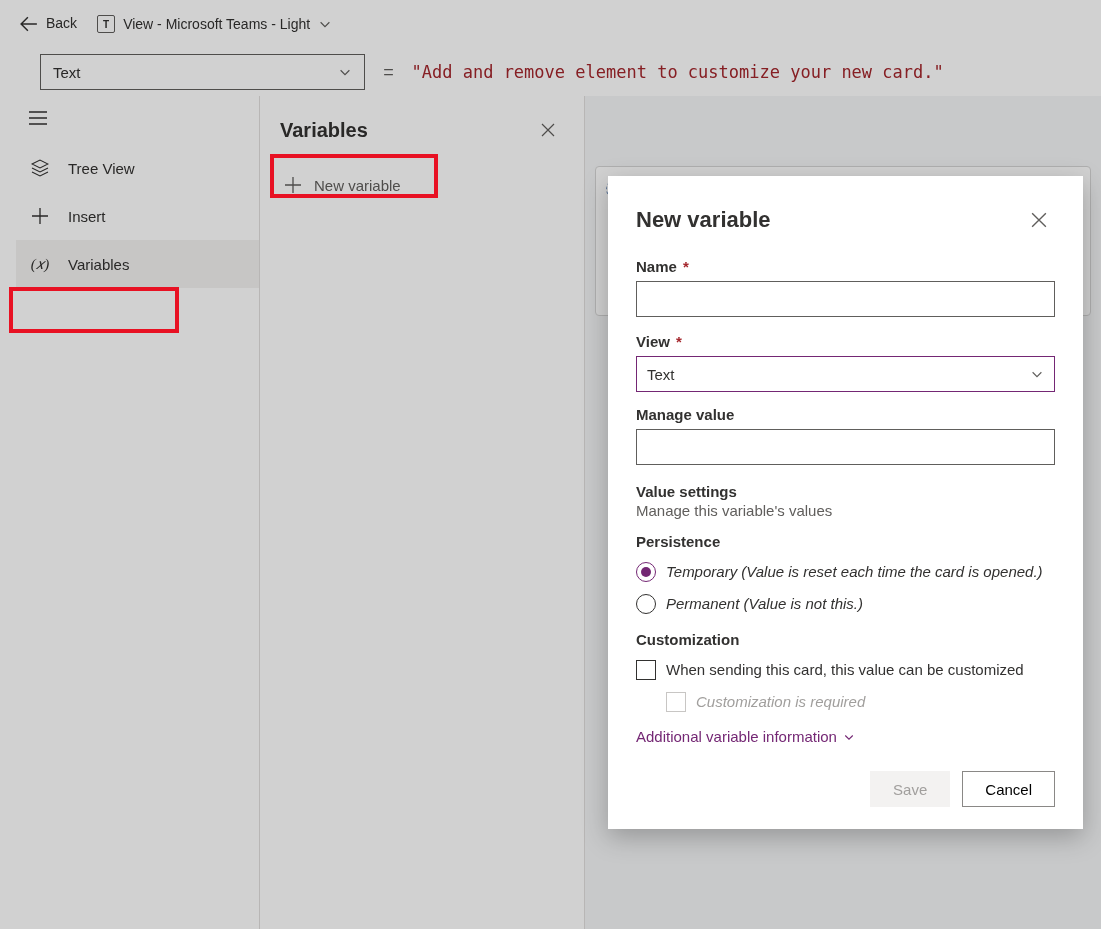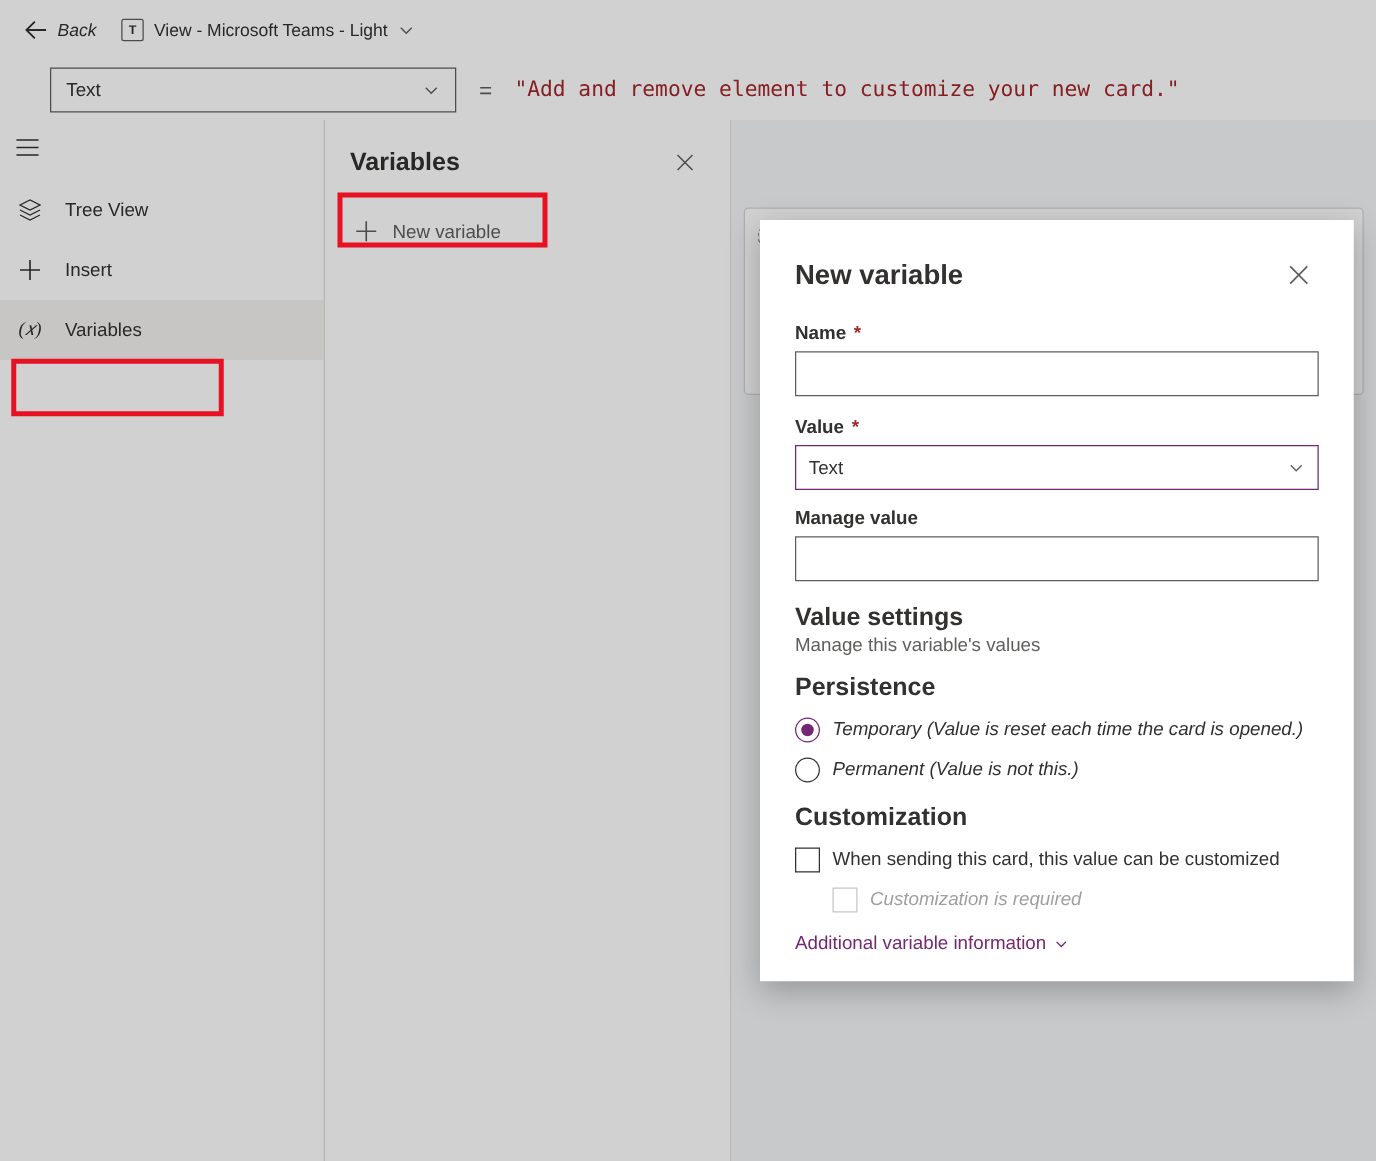--- a/index.html
+++ b/index.html
@@ -2,31 +2,31 @@
 <html><head>
 <meta charset="utf-8">
 <style>
   * { box-sizing: border-box; margin: 0; padding: 0; font-family: "Segoe UI", sans-serif; }
   body { width: 1101px; height: 929px; overflow: hidden; position: relative; background: #fff; }
 
   .overlay { position: absolute; inset: 0; background: rgba(0,0,0,0.18); pointer-events: none; }
 
   
   .topbar { height: 48px; display: flex; align-items: center; padding: 0 8px; font-size: 14px; color: #323130; }
-  .back { display: flex; align-items: center; gap: 8px; padding: 0 12px; cursor: pointer; font-style: italic; }
+  .back { display: flex; align-items: flex-start; gap: 8px; padding: 0 12px; cursor: pointer; }
   .app-title { display: flex; align-items: center; gap: 8px; margin-left: 8px; cursor: pointer; }
   .teams-badge { width: 18px; height: 18px; border: 1px solid #605e5c; border-radius: 2px; display:inline-flex; align-items:center; justify-content:center; font-size:10px; font-weight:600; }
 
   .formula-row { height: 48px; display: flex; align-items: center; padding: 0 0 0 40px; gap: 12px; }
   .prop-select { width: 325px; height: 36px; border:1px solid #605e5c; background:#fff; display:flex; align-items:center; justify-content:space-between; padding:0 12px; font-size:15px; color:#323130; cursor:pointer; }
   .equals { font-style: italic; color:#605e5c; padding:0 6px; font-size:18px; }
   .formula-text { font-family: Consolas, monospace; font-size: 17px; color: #a4262c; }
 
   
-  .left-rail { position:absolute; left:0; top:96px; width:260px; bottom:0; border-right:1px solid #e1dfdd; background:#fff; }
+  .left-rail { position:absolute; left:0; top:96px; width:260px; bottom:0; border-right:1px solid #e1dfdd; background:#fff;padding-left:16px; }
   .hamburger { width:44px; height:44px; display:flex; align-items:center; justify-content:center; cursor:pointer; }
   .rail-items { margin-top: 4px; }
   .rail-item { height: 48px; display:flex; align-items:center; gap: 18px; padding-left: 14px; font-size:15px; color:#323130; cursor:pointer; }
   .rail-item.selected { background:#f3f2f1; }
   .rail-icon { width:20px; height:20px; display:flex; align-items:center; justify-content:center; color:#323130; }
   .highlight { border: 4px solid #e81123; position:absolute; pointer-events:none; }
 
   
   .var-panel { position:absolute; left:260px; top:96px; width:325px; bottom:0; border-right:1px solid #e1dfdd; background:#fff; padding:18px 20px; }
   .var-head { display:flex; align-items:center; justify-content:space-between; }
@@ -40,21 +40,21 @@
   .card-indicator { position:absolute; left:10px; top:12px; width:20px; height:20px; border:1px dashed #6888b5; border-radius:50%; }
 
   
   .modal { position:absolute; left:608px; top:176px; width:475px; background:#fff; box-shadow: 0 8px 24px rgba(0,0,0,0.25); padding: 28px 28px 22px; z-index: 10; }
   .modal-head { display:flex; align-items:center; justify-content:space-between; margin-bottom: 22px; }
   .modal-head h1 { font-size:22px; font-weight:600; color:#323130; }
   .field-label { font-size:15px; font-weight:600; color:#323130; margin-top: 2px; }
   .req { color:#a4262c; margin-left:2px; }
   .text-input { width:100%; height:36px; border:1px solid #605e5c; margin-top:6px; margin-bottom:14px; padding:0 10px; font-size:14px; }
   .select { width:100%; height:36px; border:1px solid #742774; margin-top:6px; margin-bottom:14px; padding:0 10px; font-size:15px; display:flex; align-items:center; justify-content:space-between; cursor:pointer; color:#323130; }
-  .section-h { font-size:20px; font-weight:600; color:#323130; margin-top:4px; }
+  .section-h { font-size:15px; font-weight:600; color:#323130; margin-top:4px; }
   .subtext { font-size:15px; color:#605e5c; margin-top:2px; margin-bottom:14px; }
   .radio-row { display:flex; align-items:flex-start; gap:10px; padding:6px 0; cursor:pointer; }
   .radio { width:20px; height:20px; border:1px solid #323130; border-radius:50%; flex:none; display:flex; align-items:center; justify-content:center; }
   .radio.checked { border-color:#742774; }
   .radio.checked::after { content:""; width:10px; height:10px; border-radius:50%; background:#742774; }
   .radio-label { font-size:15px; color:#323130; line-height:1.35;font-style:italic; }
   .chk-row { display:flex; align-items:flex-start; gap:10px; padding:6px 0; cursor:pointer; }
   .chk { width:20px; height:20px; border:1px solid #323130; flex:none; }
   .chk.disabled { border-color:#c8c6c4; }
   .chk-label { font-size:15px; color:#323130; line-height:1.35; }
@@ -168,21 +168,21 @@
     <div class="close-x">
       <svg width="16" height="16" viewBox="0 0 14 14" stroke="#605e5c" stroke-width="1.2">
           <path d="M1 1L13 13M13 1L1 13"></path>
         </svg>
     </div>
   </div>
 
   <div class="field-label"><span>Name</span><span class="req"> *</span></div>
   <input class="text-input" type="text" style="">
 
-  <div class="field-label"><span>Value</span><span class="req"> *</span></div>
+  <div class="field-label"><span>View</span><span class="req"> *</span></div>
   <div class="select">
     <span>Text</span>
     <span>
       <svg width="14" height="14" viewBox="0 0 16 16" stroke="#605e5c" fill="none" stroke-width="1.3">
           <path d="M3 6 L8 11 L13 6"></path>
         </svg>
     </span>
   </div>
 
   <div class="field-label">Manage value</div>
@@ -213,13 +213,21 @@
 
   <div class="expander">
     <span>Additional variable information</span>
     <span>
       <svg width="12" height="12" viewBox="0 0 16 16" stroke="#742774" fill="none" stroke-width="1.5">
           <path d="M3 6 L8 11 L13 6"></path>
         </svg>
     </span>
   </div>
 
+  <div class="dialog-buttons">
+    <button class="btn primary">
+        <span>Save</span>
+      </button>
+    <button class="btn">
+        <span>Cancel</span>
+      </button>
+  </div>
 </div>
 
 </body></html>

